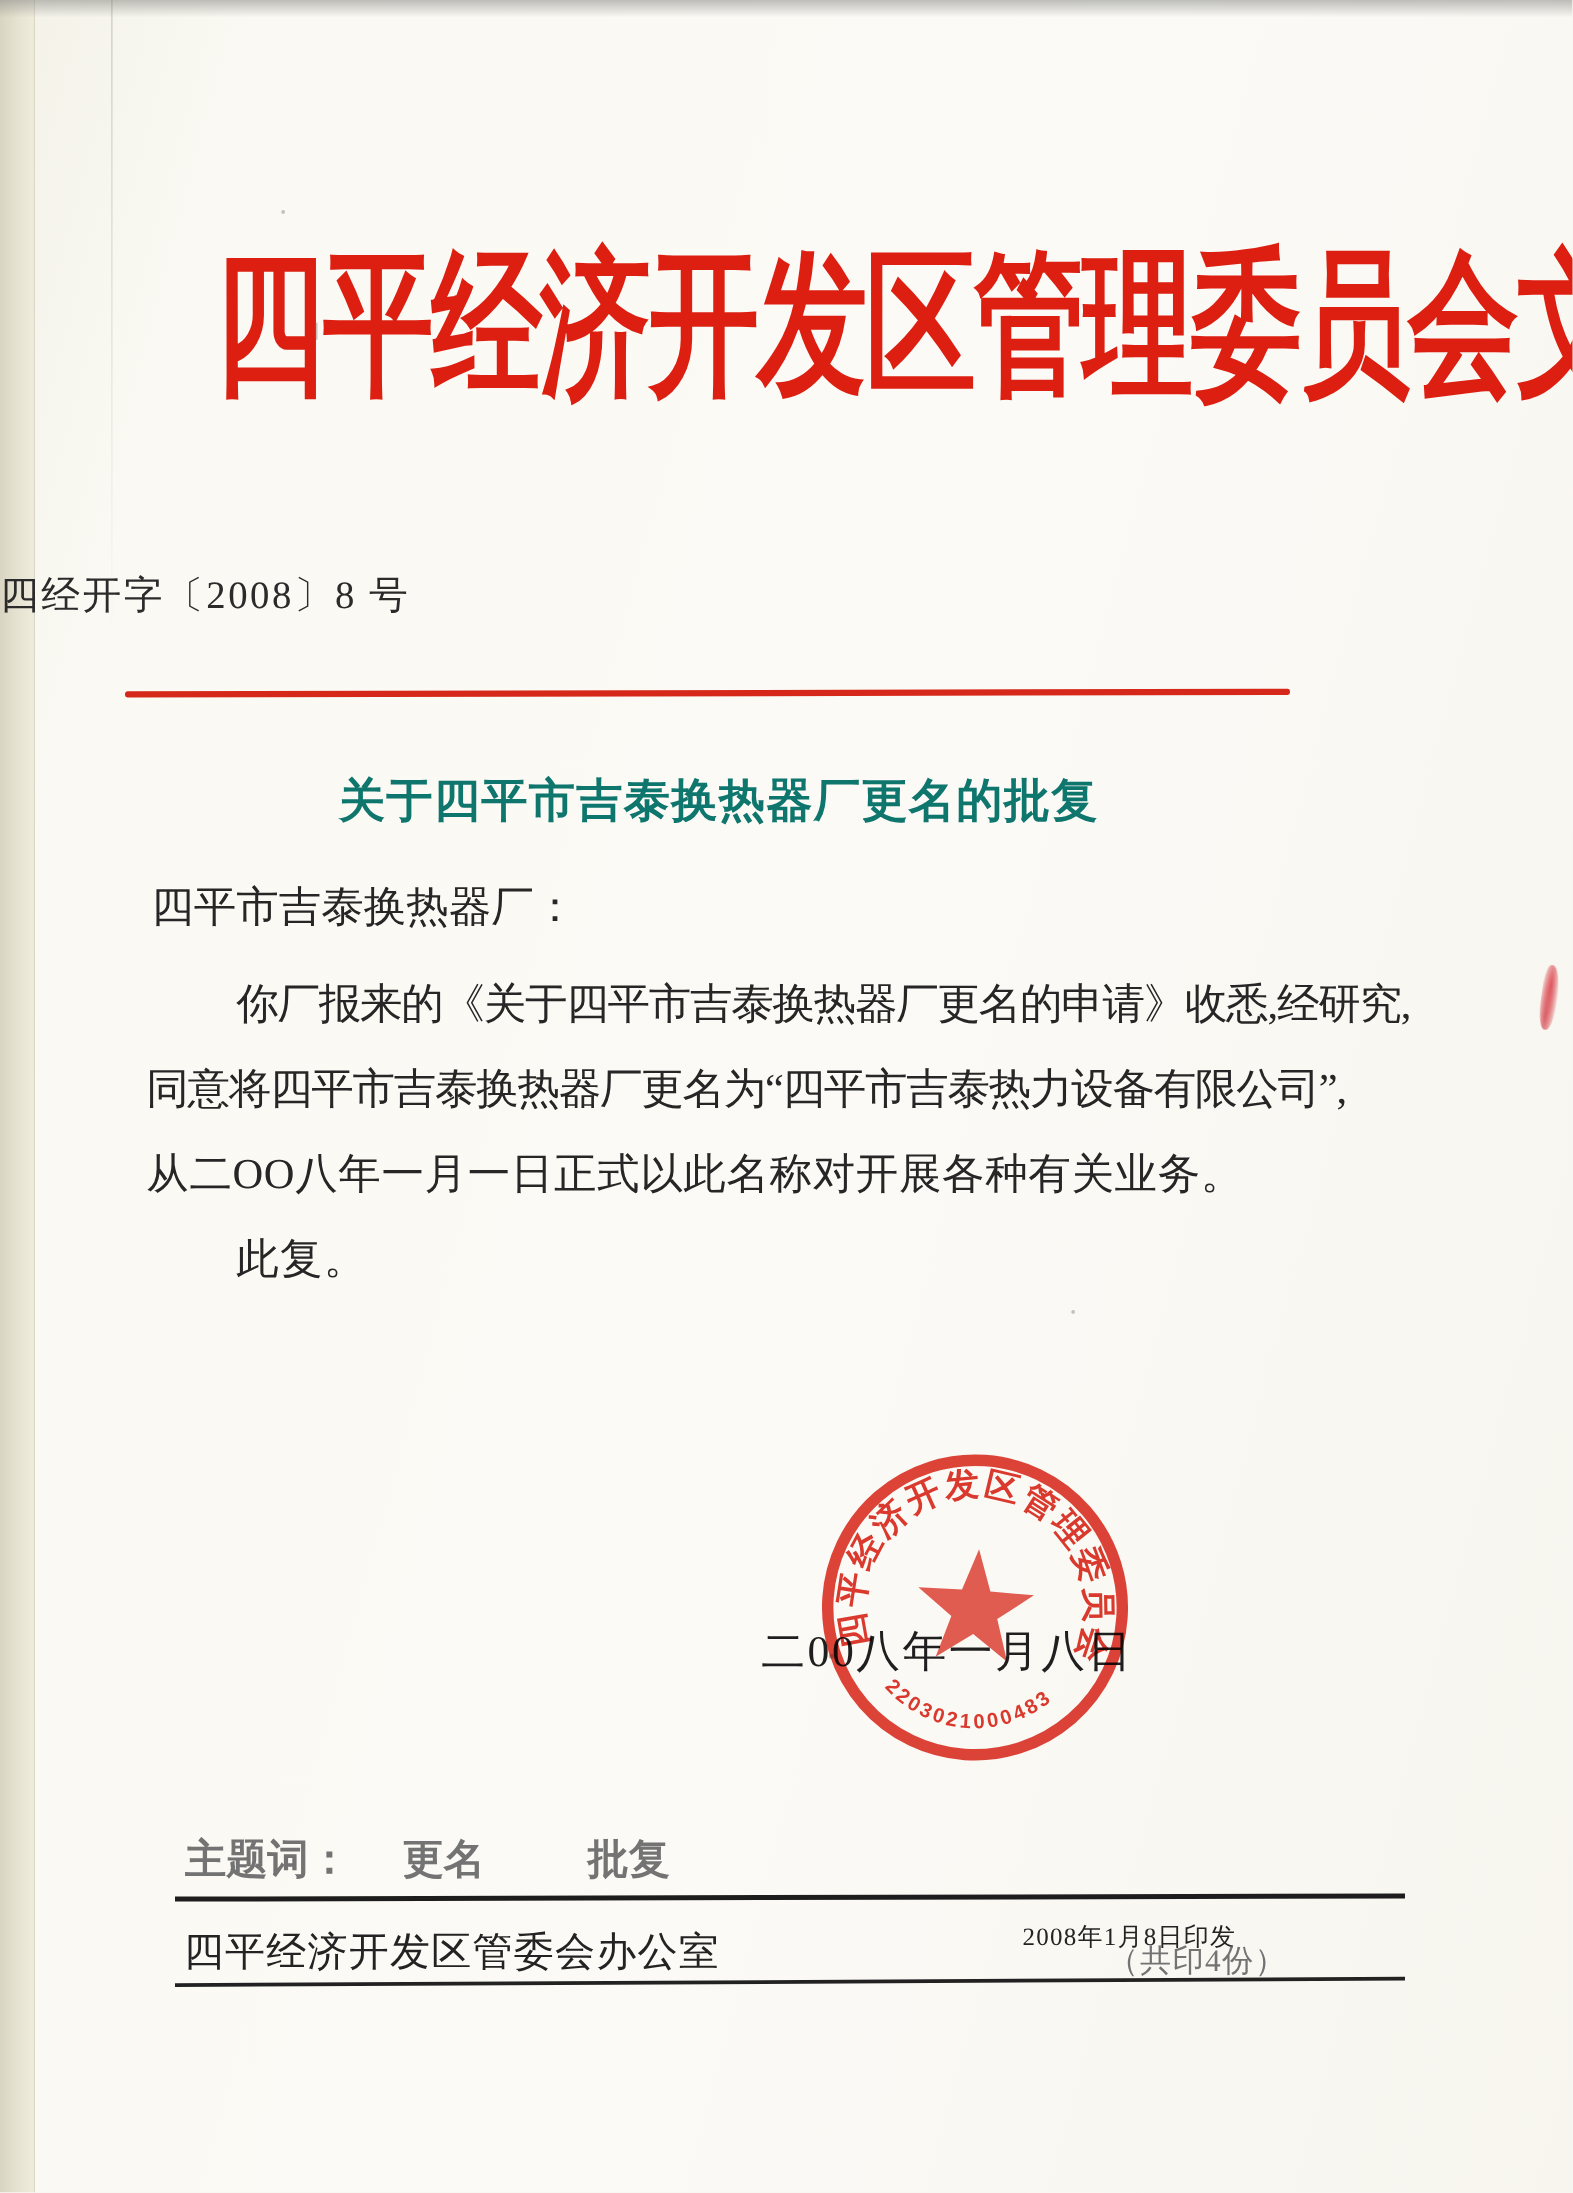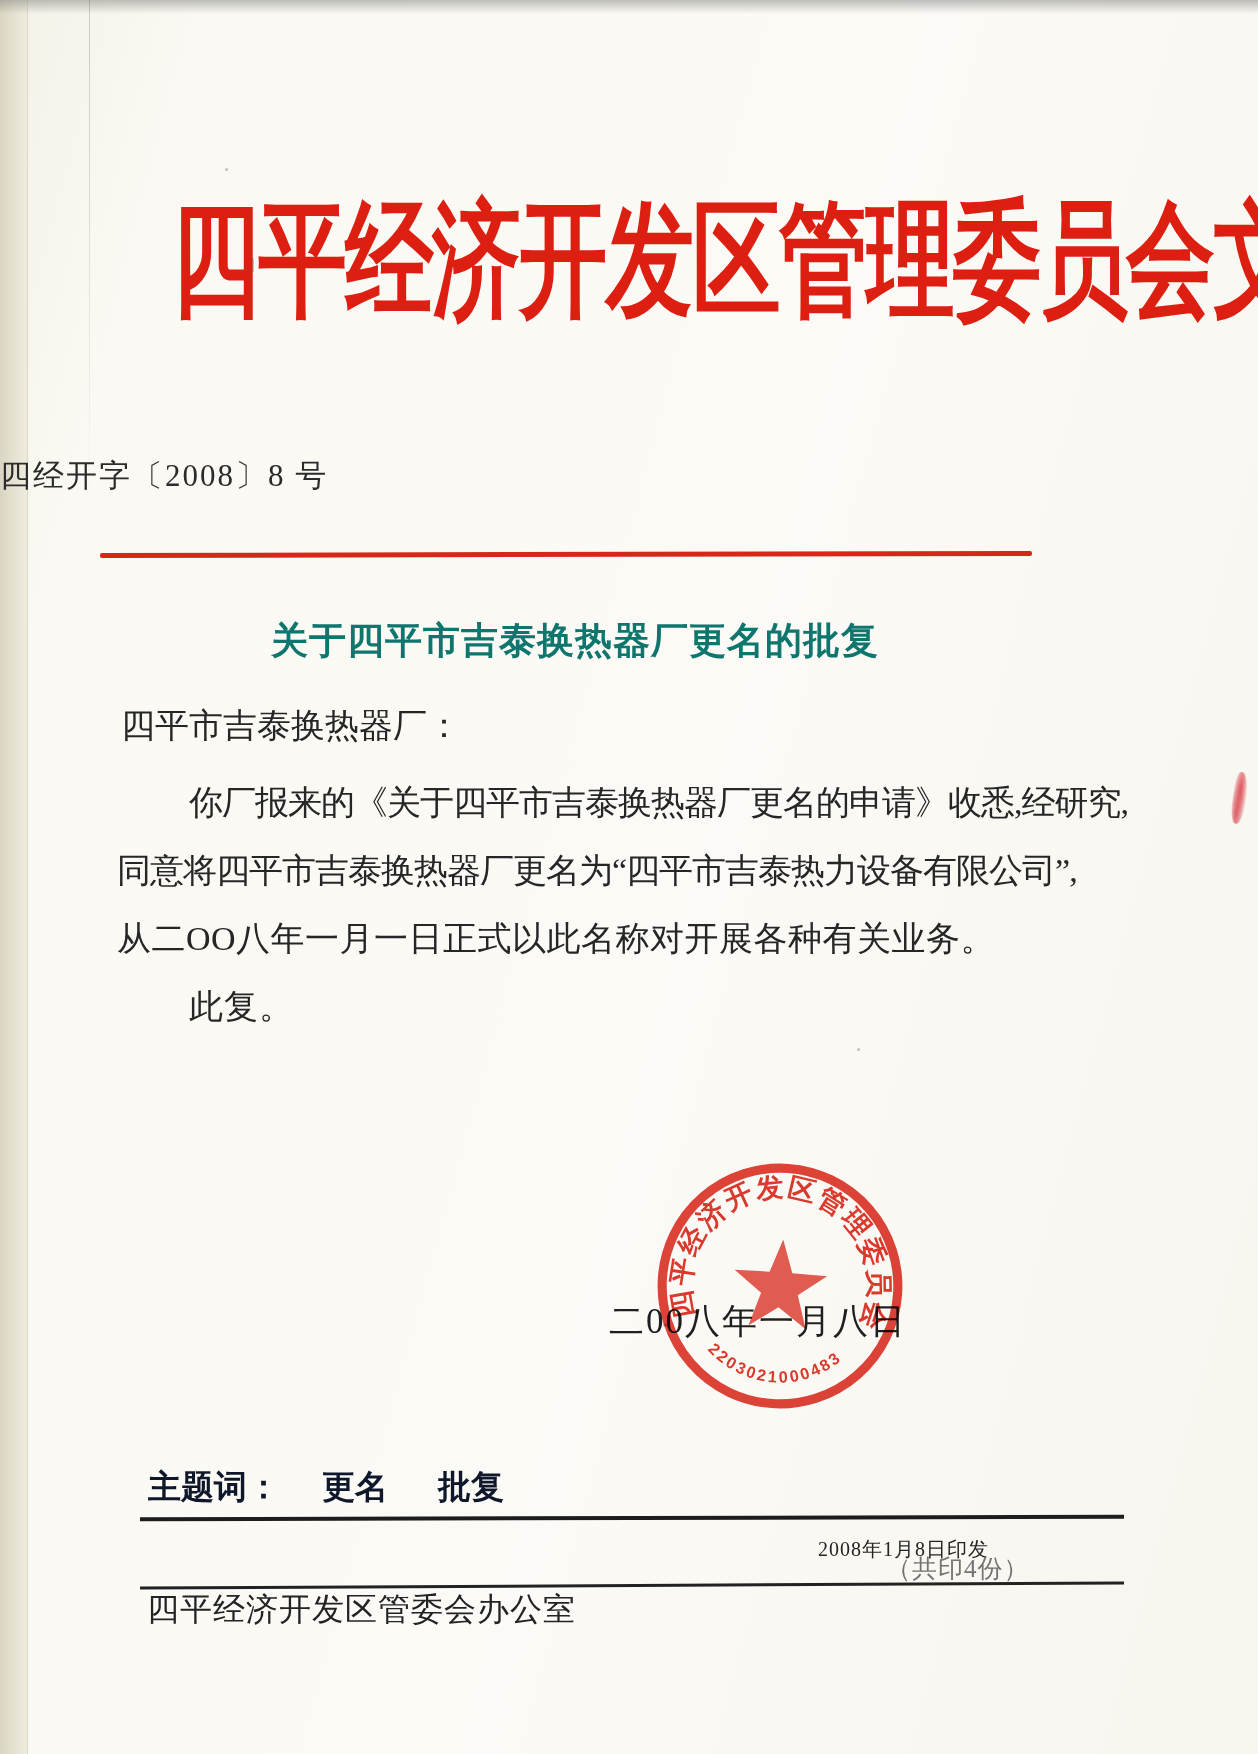--- a/index.html
+++ b/index.html
@@ -71,32 +71,32 @@
   .seal {
     position: absolute; left: 652px; top: 1158px; width: 256px; height: 256px;
     z-index: 2; mix-blend-mode: multiply; opacity: 0.93;
     transform: rotate(4deg);
   }
 
   .subject-row {
     position: absolute; left: 148px; top: 1465px;
     display: flex; align-items: baseline;
     font-family: "Liberation Sans", "DejaVu Sans", sans-serif;
-    font-weight: bold; font-size: 33px; color: #0f172a;
+    font-weight: bold; font-size: 33px; color: #737373;
   }
   .subject-row .term1 { margin-left: 42px; }
-  .subject-row .term2 { margin-left: 50px; }
+  .subject-row .term2 { margin-left: 82px; }
 
   .footer-rule-top {
     position: absolute; left: 140px; top: 1516px; width: 984px; height: 4px;
     background: #1d1d1d; transform: rotate(-0.15deg);
   }
   .issuing-office {
     position: absolute; left: 147px; top: 1540px;
-    font-size: 32px; color: #232323; letter-spacing: 1px; white-space: nowrap; margin-top: 48px;
+    font-size: 32px; color: #232323; letter-spacing: 1px; white-space: nowrap;
   }
   .print-date {
     position: absolute; left: 818px; top: 1536px;
     font-size: 20px; color: #232323; letter-spacing: 1px; white-space: nowrap;
   }
   .footer-rule-bottom {
     position: absolute; left: 140px; top: 1584px; width: 984px; height: 3px;
     background: #222; transform: rotate(-0.3deg);
   }
   .copies-note {

